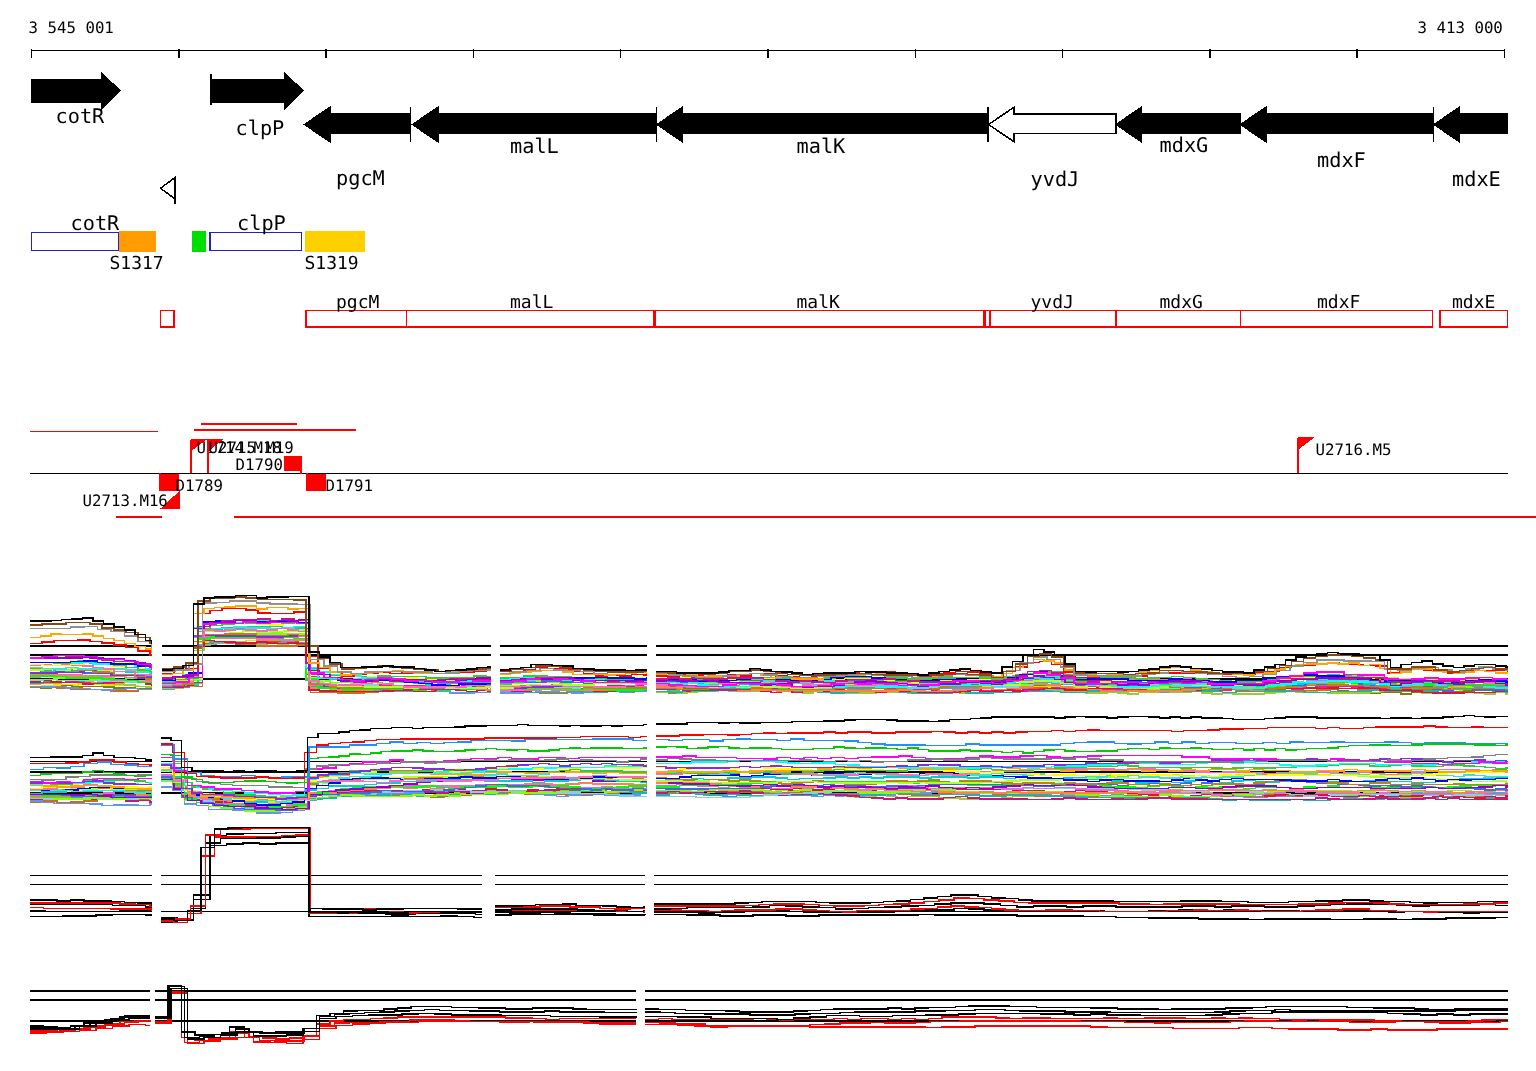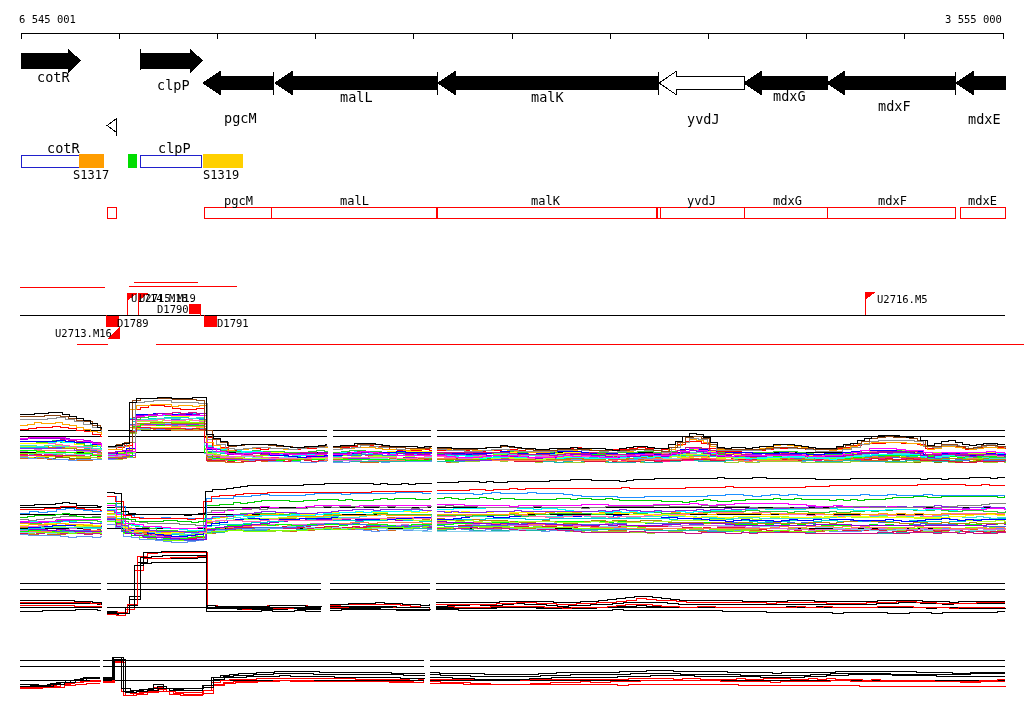--- a/index.html
+++ b/index.html
@@ -251,15 +251,15 @@
         <line x1="103" y1="680.5" x2="424" y2="680.5" stroke="#000" stroke-width="1"></line>
         <line x1="430" y1="680.5" x2="1005" y2="680.5" stroke="#000" stroke-width="1"></line>
         <path d="M20,688.5H31V688H42V687.5H53V687H64V685.5H75V684H86V683H97V683.5H100V683.5M103,682H114V662H125V695.5H136V694H147V692.5H158V691.5H169V694.5H180V695H191V695.5H202V693H213V685.5H224V683.5H235V682.5H246V682H257V681.5H268V681.5H279V680.5H290V681H301V681H312V681H323V681H334V681H345V681H356V681.5H367V681.5H378V681.5H389V682H400V682.5H411V682.5H422V682.5H424V682.5M430,683H441V683H452V683.5H463V684H474V684.5H485V684H496V684H507V684H518V684H529V684H540V684.5H551V684.5H562V684.5H573V684.5H584V684.5H595V684.5H606V684.5H617V685H628V684.5H639V684.5H650V684H661V684H672V684H683V684H694V684H705V684H716V684H727V684.5H738V685H749V685H760V685H771V685H782V685.5H793V685.5H804V685.5H815V685.5H826V685H837V685H848V685.5H859V686H870V686H881V686H892V686.5H903V686.5H914V686H925V686.5H936V686.5H947V686.5H958V686H969V686H980V686H991V686H1002V686H1005V685.5" fill="none" stroke="#ff0000" stroke-width="1"></path>
         <path d="M20,688H30V687.5H40V687H50V686H60V684.5H70V682.5H80V681H90V680.5H100V681.5M103,681.5H113V661H123V695H133V693.5H143V692.5H153V687.5H163V691.5H173V693.5H183V694H193V694H203V690.5H213V684H223V682H233V681.5H243V681.5H253V681H263V681H273V680H283V680H293V680H303V680.5H313V681H323V681H333V681.5H343V681.5H353V681H363V681H373V681H383V681H393V681.5H403V681.5H413V682H423V681.5H424V681.5M430,681.5H440V682H450V682.5H460V682.5H470V683.5H480V683.5H490V684H500V684H510V684H520V684H530V683.5H540V683H550V682.5H560V682H570V682H580V681.5H590V682H600V682H610V681.5H620V681H630V681H640V680.5H650V680.5H660V680.5H670V680.5H680V680.5H690V680.5H700V680.5H710V680.5H720V681H730V681H740V681H750V681.5H760V681.5H770V682H780V681.5H790V681.5H800V681.5H810V681.5H820V681H830V680.5H840V680.5H850V681H860V681H870V681H880V681H890V681H900V681.5H910V681.5H920V681.5H930V681H940V681H950V681.5H960V682H970V682H980V681.5H990V681.5H1000V681H1005V681" fill="none" stroke="#ff0000" stroke-width="1"></path>
         <path d="M20,687H29V686.5H38V686H47V685.5H56V684.5H65V683.5H74V682.5H83V681.5H92V681H100V681.5M103,681H112V661H121V691.5H130V693.5H139V692.5H148V691.5H157V689H166V691H175V692H184V692.5H193V692H202V690.5H211V682.5H220V680.5H229V679.5H238V679.5H247V679H256V678.5H265V678H274V678H283V678H292V678H301V678H310V678H319V678H328V678H337V678.5H346V678.5H355V679H364V679.5H373V679H382V679H391V679H400V679H409V678.5H418V679H424V679M430,679.5H439V679H448V679.5H457V679.5H466V679.5H475V679.5H484V679.5H493V679.5H502V679H511V679.5H520V680H529V679.5H538V679.5H547V679.5H556V679H565V679.5H574V679H583V679H592V679.5H601V679H610V679.5H619V679H628V678H637V678H646V678H655V678H664V678.5H673V679H682V678.5H691V678.5H700V679H709V679H718V679H727V679H736V678.5H745V679H754V679H763V678.5H772V678.5H781V678.5H790V679H799V679H808V678.5H817V679H826V678.5H835V679H844V679H853V679.5H862V680H871V679.5H880V680H889V680H898V680H907V680H916V680.5H925V680.5H934V681H943V681H952V681H961V681H970V681H979V680.5H988V680H997V679.5H1005V679.5" fill="none" stroke="#ff0000" stroke-width="1"></path>
         <path d="M20,686H31V686H42V686H53V684H64V682H75V680H86V678.5H97V678.5H100V678.5M103,679H114V659H125V692.5H136V691.5H147V690H158V688H169V690.5H180V690.5H191V690H202V687.5H213V679H224V677.5H235V677H246V676.5H257V676.5H268V676H279V675.5H290V676H301V676.5H312V676.5H323V676.5H334V677H345V677H356V677H367V677.5H378V677.5H389V677.5H400V678H411V678H422V678H424V677.5M430,677.5H441V677.5H452V678H463V678H474V679H485V679H496V679H507V679H518V679.5H529V678.5H540V678H551V677H562V677H573V677.5H584V677.5H595V677H606V677H617V676.5H628V676.5H639V676H650V675.5H661V675.5H672V675.5H683V675.5H694V676H705V676H716V676.5H727V676H738V676.5H749V676.5H760V677H771V677H782V677H793V677H804V676.5H815V676H826V675.5H837V675.5H848V674.5H859V674.5H870V674.5H881V674.5H892V675H903V675H914V675H925V675.5H936V676H947V676.5H958V676H969V676.5H980V676H991V676H1002V676H1005V676" fill="none" stroke="#000000" stroke-width="1"></path>
         <path d="M20,684.5H30V685H40V685.5H50V683.5H60V682H70V680H80V678H90V677.5H100V677.5M103,678.5H113V657.5H123V691.5H133V690.5H143V689.5H153V684.5H163V688H173V689H183V688.5H193V688.5H203V685.5H213V677.5H223V676H233V675.5H243V675H253V674.5H263V674H273V673.5H283V673H293V673.5H303V673.5H313V674H323V674H333V674.5H343V674.5H353V674.5H363V674H373V674.5H383V674.5H393V674.5H403V675H413V675H423V675H424V674.5M430,674.5H440V675H450V675.5H460V675.5H470V676H480V676H490V676H500V676.5H510V676.5H520V676.5H530V676H540V675.5H550V675.5H560V675H570V674.5H580V674.5H590V674.5H600V674.5H610V674H620V674H630V673.5H640V673.5H650V673H660V673H670V673.5H680V674H690V674H700V674H710V674.5H720V674.5H730V674.5H740V675H750V675H760V675H770V675H780V675H790V675H800V675H810V674.5H820V674H830V673.5H840V673.5H850V673H860V673.5H870V673.5H880V673.5H890V674H900V674H910V674H920V674H930V674H940V674H950V674H960V674H970V673.5H980V673.5H990V673.5H1000V673.5H1005V673.5" fill="none" stroke="#000000" stroke-width="1"></path>
         <path d="M20,684H29V684.5H38V685H47V684H56V682H65V680.5H74V679H83V677H92V677H100V677M103,677.5H112V657H121V688H130V690H139V689.5H148V688.5H157V686H166V688H175V688.5H184V688H193V688H202V685.5H211V677H220V675.5H229V674H238V673.5H247V673.5H256V672.5H265V672H274V671H283V671H292V671H301V671.5H310V671.5H319V672H328V672H337V672.5H346V672.5H355V672H364V672H373V672H382V672.5H391V673H400V673H409V673H418V673H424V672.5M430,672.5H439V673H448V673H457V673.5H466V673.5H475V673.5H484V674H493V674.5H502V674.5H511V674.5H520V674.5H529V674H538V673.5H547V673H556V672.5H565V672.5H574V672.5H583V672.5H592V672H601V672.5H610V672H619V671.5H628V671.5H637V671H646V670.5H655V670.5H664V670.5H673V671H682V671H691V671.5H700V671.5H709V671.5H718V671.5H727V672H736V672H745V672.5H754V672.5H763V672.5H772V673H781V672.5H790V672.5H799V672.5H808V672.5H817V672H826V672H835V671.5H844V671H853V671H862V671H871V671H880V671H889V671H898V671.5H907V671.5H916V672H925V672H934V672H943V672.5H952V673H961V673H970V672.5H979V672.5H988V672.5H997V672.5H1005V672.5" fill="none" stroke="#000000" stroke-width="1"></path>
       </g>
     </svg>
-  <div class="ruler-label" style="left:19px;top:13px;">6 545 001</div>
-  <div class="ruler-label" style="left:945px;top:13px;">3 555 000</div>
+  <div class="ruler-label" style="left:19px;top:13px;">3 545 001</div>
+  <div class="ruler-label" style="left:945px;top:13px;">3 413 000</div>
 </div>
 
 </body></html>

